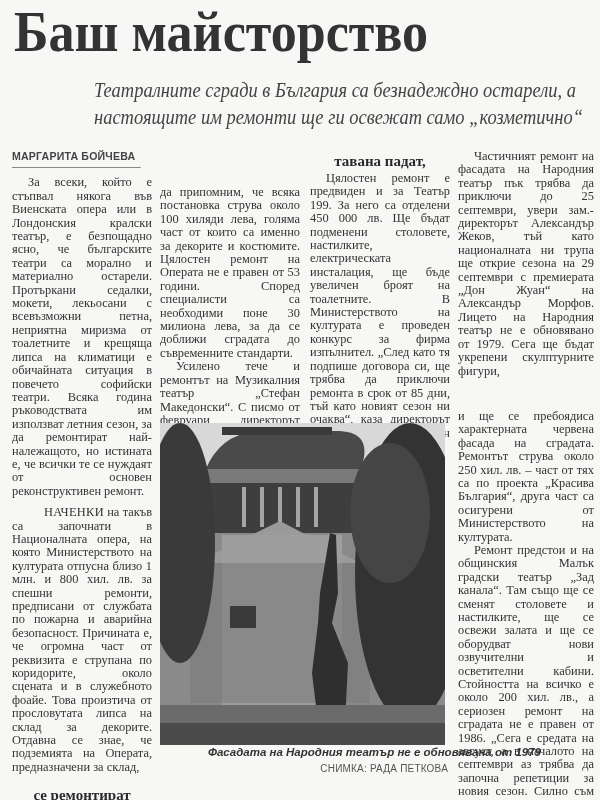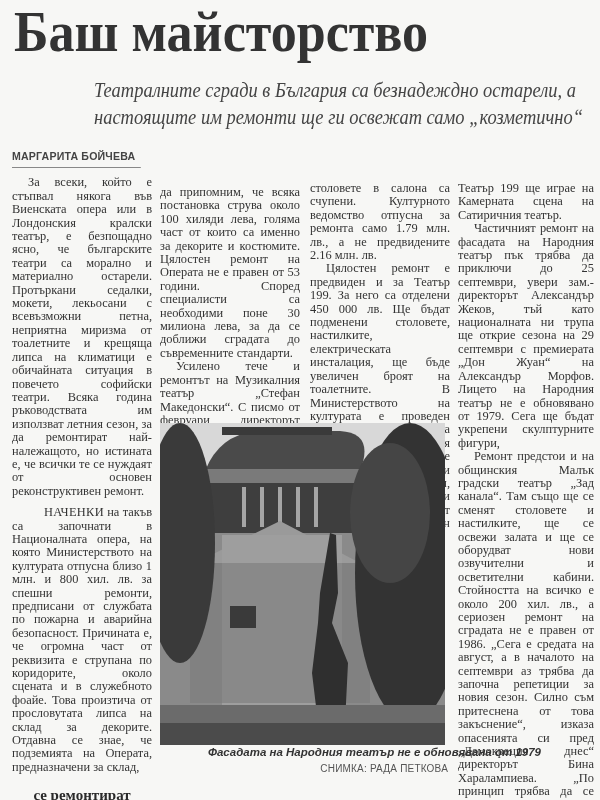--- a/index.html
+++ b/index.html
@@ -82,27 +82,27 @@
 
 </div>
 
 <div id="col2" class="col">
   <p class="noindent">да припомним, че всяка постановка струва около 100 хиляди лева, голяма част от които са именно за декорите и костюмите. Цялостен ремонт на Операта не е правен от 53 години. Според специалисти са необходими поне 30 милиона лева, за да се доближи сградата до съвременните стандарти.</p>
   <p>Усилено тече и ремонтът на Музикалния театър „Стефан Македонски“. С писмо от февруари директорът Светозар Донев информира Министерството на културата за тежкото състояние на театъра – асансьорът не работи, хоровата репетиционна е под покрива,</p>
   <div class="subhead-inline" style="margin-top:14px">гипсовите плочки по</div>
 </div>
 
 <div id="col3" class="col">
-  <p class="noindent">столовете в салона са счупени. Културното ведомство отпусна за ремонта само 1.79 млн. лв., а не предвидените 2.16 млн. лв.</p>
+  <div class="subhead-inline" style="margin-top:2px;margin-bottom:2px">тавана падат,</div>
   <p>Цялостен ремонт е предвиден и за Театър 199. За него са отделени 450 000 лв. Ще бъдат подменени столовете, настилките, електрическата инсталация, ще бъде увеличен броят на тоалетните. В Министерството на културата е проведен конкурс за фирма изпълнител. „След като тя подпише договора си, ще трябва да приключи ремонта в срок от 85 дни, тъй като новият сезон ни очаква“, каза директорът на Театър 199 Валентин Стойчев. Дотогава</p>
 </div>
 
 <div id="col4" class="col">
-  <p class="noindent">Театър 199 ще играе на Камерната сцена на Сатиричния театър.</p>
   <p>Частичният ремонт на фасадата на Народния театър пък трябва да приключи до 25 септември, увери зам.-директорът Александър Жеков, тъй като националната ни трупа ще открие сезона на 29 септември с премиерата „Дон Жуан“ на Александър Морфов. Лицето на Народния театър не е обновявано от 1979. Сега ще бъдат укрепени скулптурните фигури,</p>
+  <p class="noindent">и ще се пребоядиса характерната червена фасада на сградата. Ремонтът струва около 250 хил. лв. – част от тях са по проекта „Красива България“, друга част са осигурени от Министерството на културата.</p>
   <p><span>Ремонт предстои и на общинския Малък градски театър „Зад канала“. Там също ще се сменят столовете и настилките, ще се освежи залата и ще се оборудват нови озвучителни и осветителни кабини. Стойността на всичко е около 200 хил. лв., а сериозен ремонт на сградата не е правен от 1986. „Сега е средата на август, а в началото на септември аз трябва да започна репетиции за новия сезон. Силно съм притеснена от това закъснение“, изказа опасенията си пред „Демокрация днес“ директорът Бина Харалампиева. „По принцип трябва да се изготви единна процедура за правене на ремонти на културни институции, тъй като сега целият процес е много усложнен. Ремонт на театър е специфична работа, не е същото като да ремонтираш хола си“, каза още Бина Харалампиева.</span></p>
 </div>
 
 <div class="photo" title="Фасадата на Народния театър със скулптура и дървета">
   <svg width="285" height="322" viewBox="0 0 285 322">
     <rect x="0" y="0" width="285" height="322" fill="#8a8a8a"></rect>
     <rect x="0" y="0" width="285" height="60" fill="#d8d8d8"></rect>
 
     <path d="M45 48 Q60 10 100 8 L180 8 Q215 10 200 48 Z" fill="#4a4a4a"></path>
     <rect x="62" y="4" width="110" height="8" fill="#3a3a3a"></rect>

